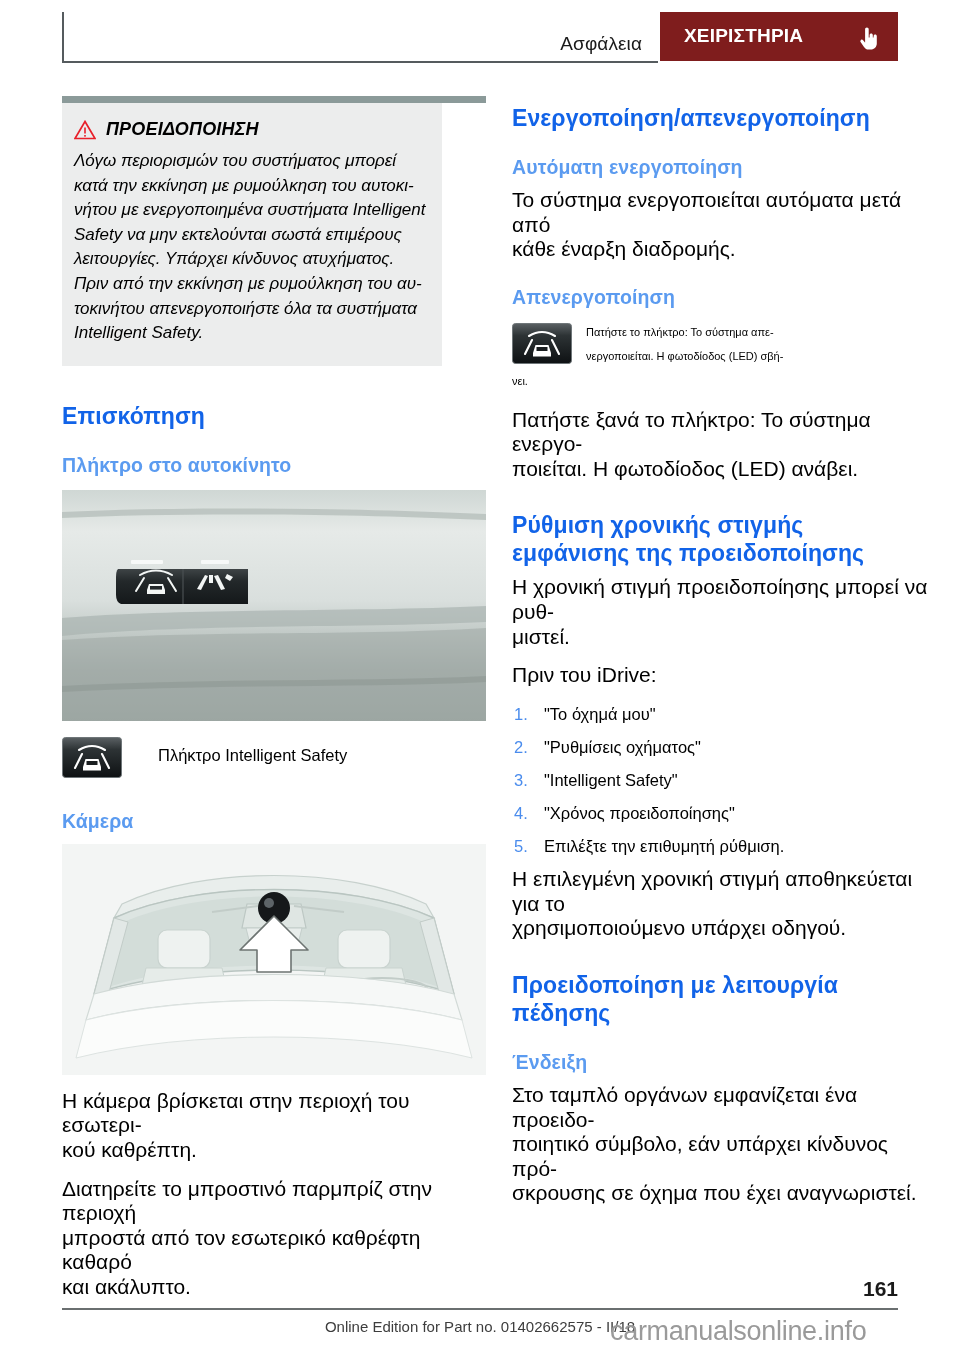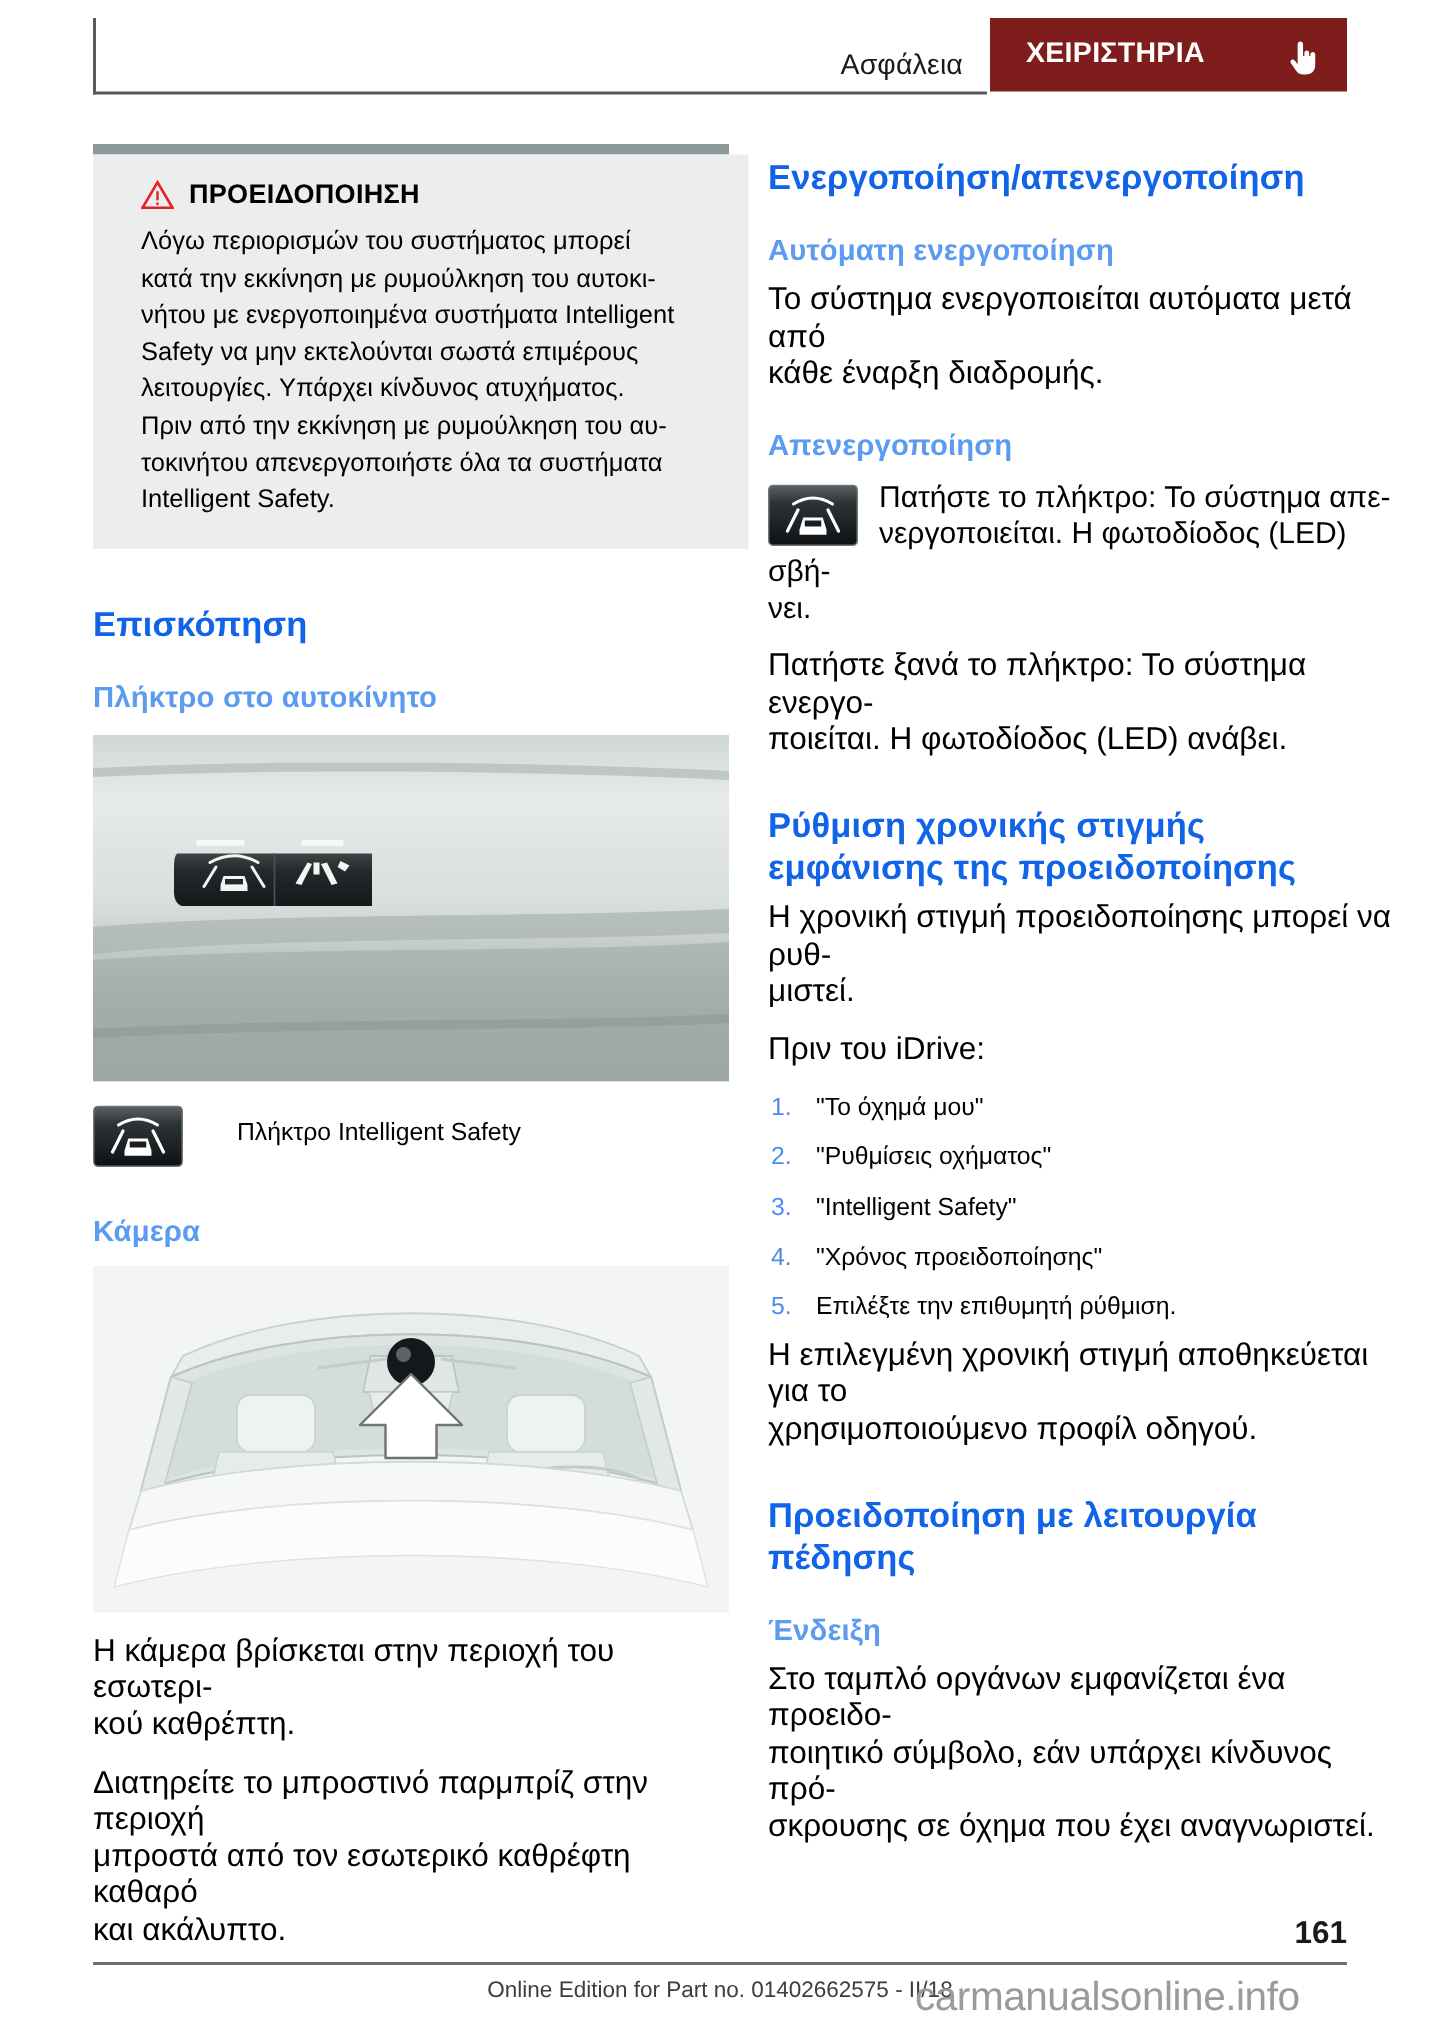--- a/index.html
+++ b/index.html
@@ -81,24 +81,25 @@
     width: 424px;
   }
 
   
   .warn-rule {
     width: 424px;
     height: 7px;
     background: #8b9a99;
   }
   .warn-box {
-    width: 437px;
+    width: 380px;
     background: #eceded;
-    padding: 16px 16px 20px 32px;
+    padding: 16px 16px 20px 12px;
     box-sizing: border-box;
+    font-style: italic;
   }
   .warn-title-row {
     display: flex;
     align-items: center;
     gap: 10px;
     margin-bottom: 9px;
   }
   .warn-tri {
     width: 22px;
     height: 20px;
@@ -176,21 +177,21 @@
   .caption-text {
     font-size: 16.5px;
     line-height: 24.6px;
     padding-top: 6px;
     margin-left: 20px;
   }
 
   
   .icon-para {
     margin-top: 10px;
-    font-size: 20px;
+    font-size: 11px;
     line-height: 24.6px;
   }
   .icon-para .ic {
     float: left;
     width: 60px;
     height: 41px;
     margin: 3px 14px 2px 0;
     border-radius: 3px;
   }
 
@@ -482,21 +483,21 @@
       <span class="num">4.</span>
       <span class="txt">"Χρόνος προειδοποίησης"</span>
     </div>
     <div class="oli">
       <span class="num">5.</span>
       <span class="txt">Επιλέξτε την επιθυμητή ρύθμιση.</span>
     </div>
   </div>
 
   <div class="p mt-p">Η επιλεγμένη χρονική στιγμή αποθηκεύεται για το
-χρησιμοποιούμενο προφίλ οδηγού.</div>
+χρησιμοποιούμενο υπάρχει οδηγού.</div>
 
   <div class="h1 mt-h1" style="white-space:pre-line">Προειδοποίηση με λειτουργία
 πέδησης</div>
 
   <div class="h2 mt-h2">Ένδειξη</div>
   <div class="p mt-p">Στο ταμπλό οργάνων εμφανίζεται ένα προειδο-
 ποιητικό σύμβολο, εάν υπάρχει κίνδυνος πρό-
 σκρουσης σε όχημα που έχει αναγνωριστεί.</div>
 </div>
 

